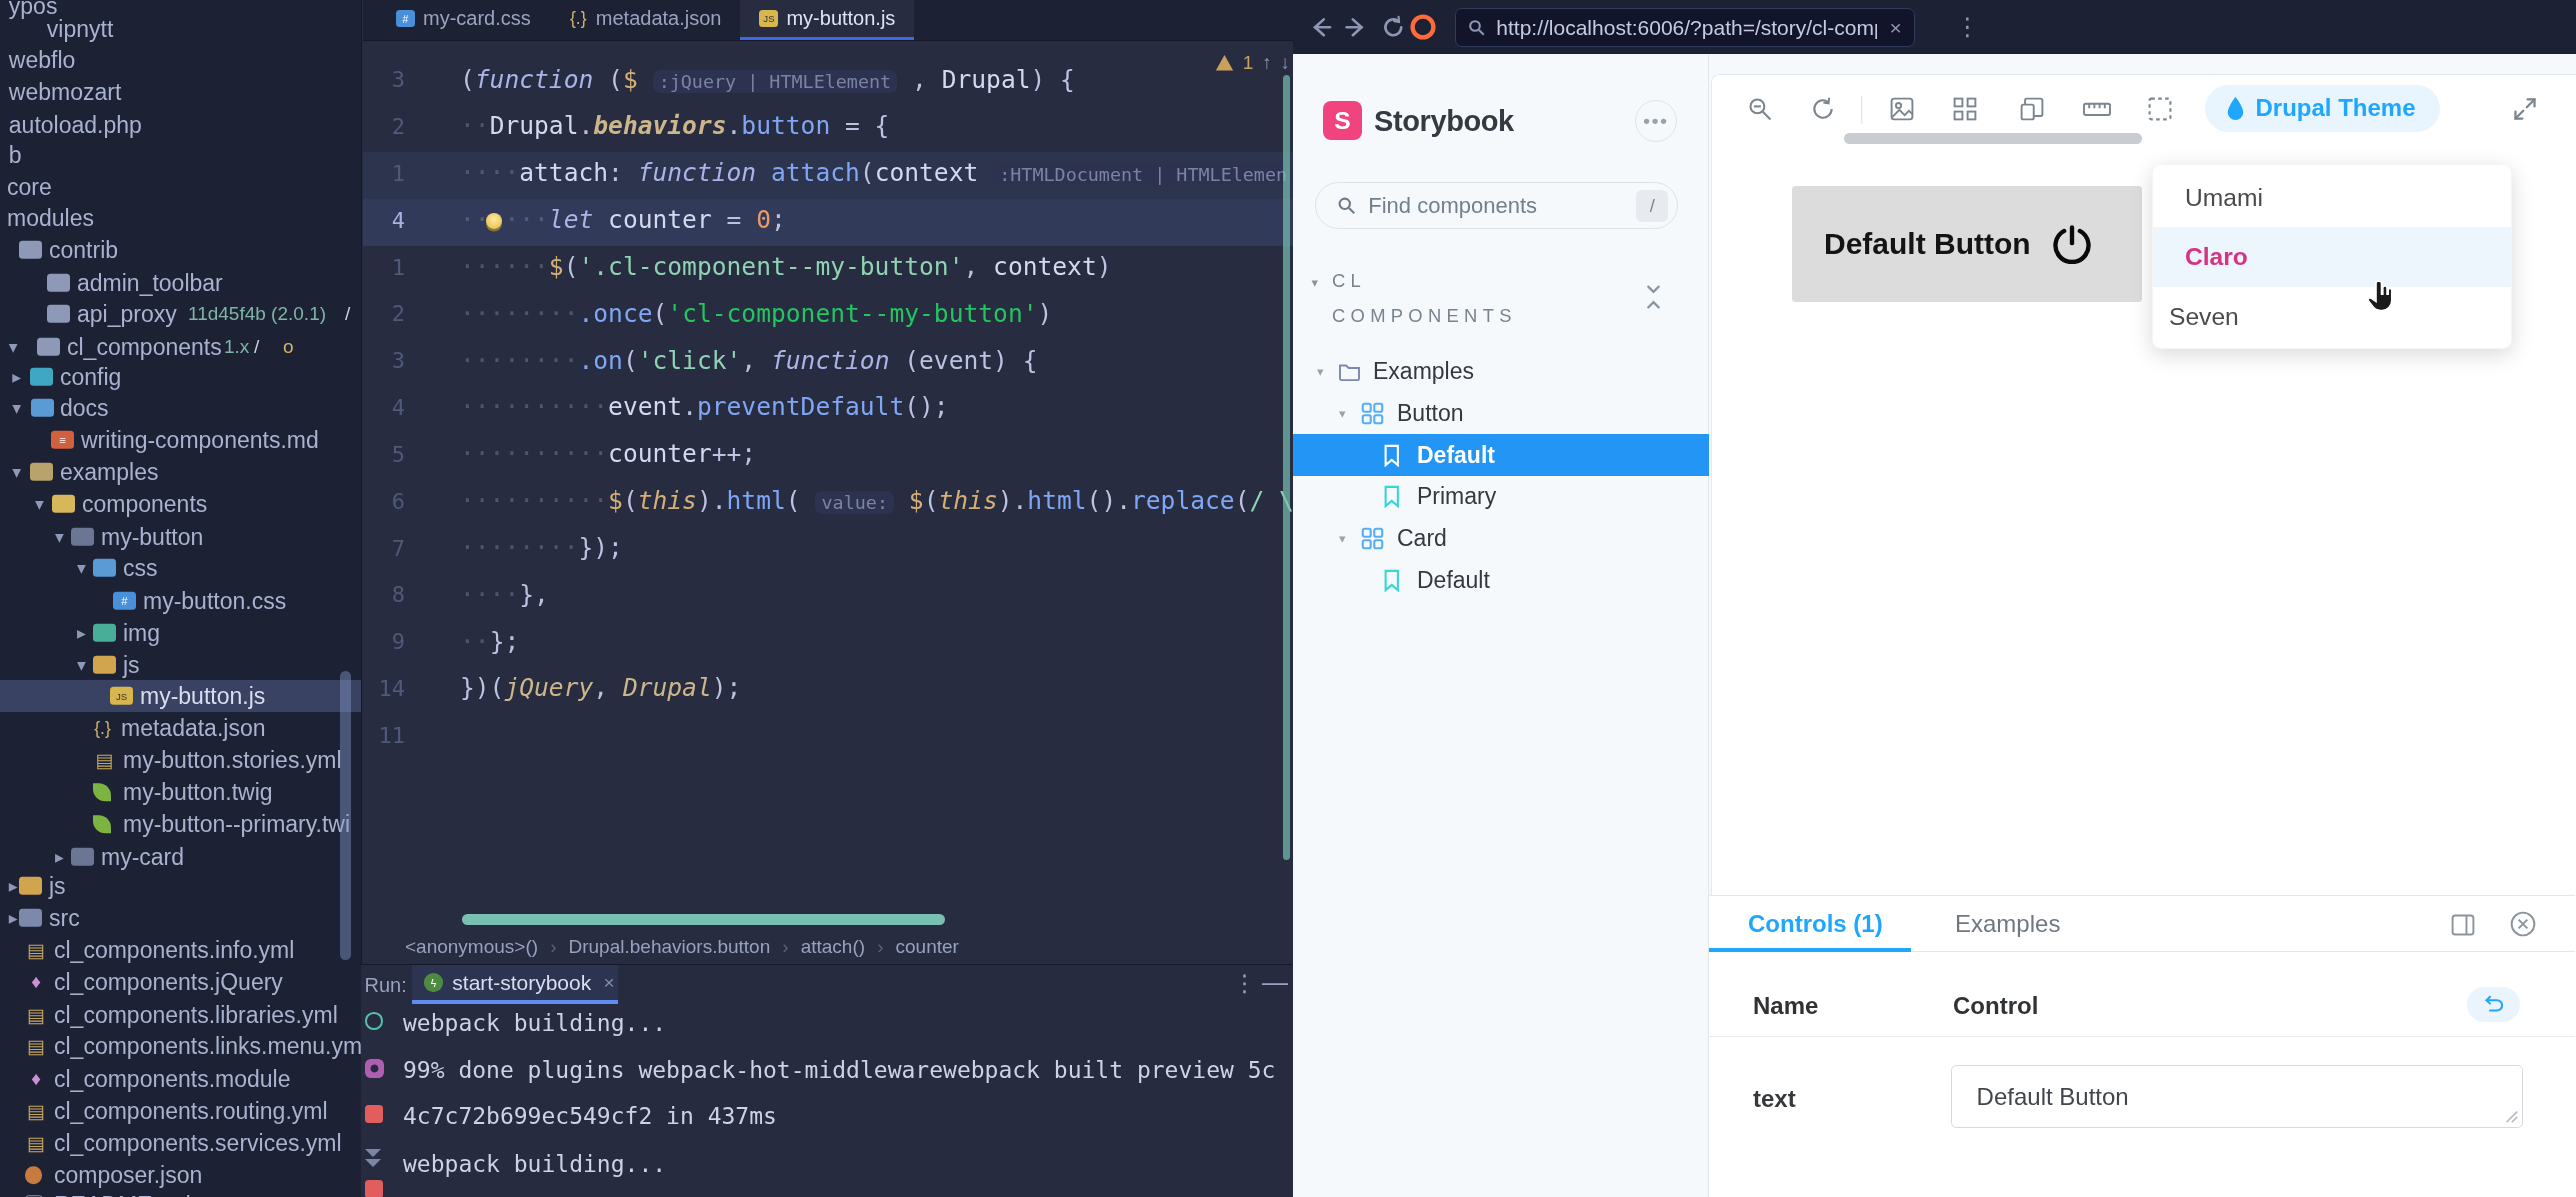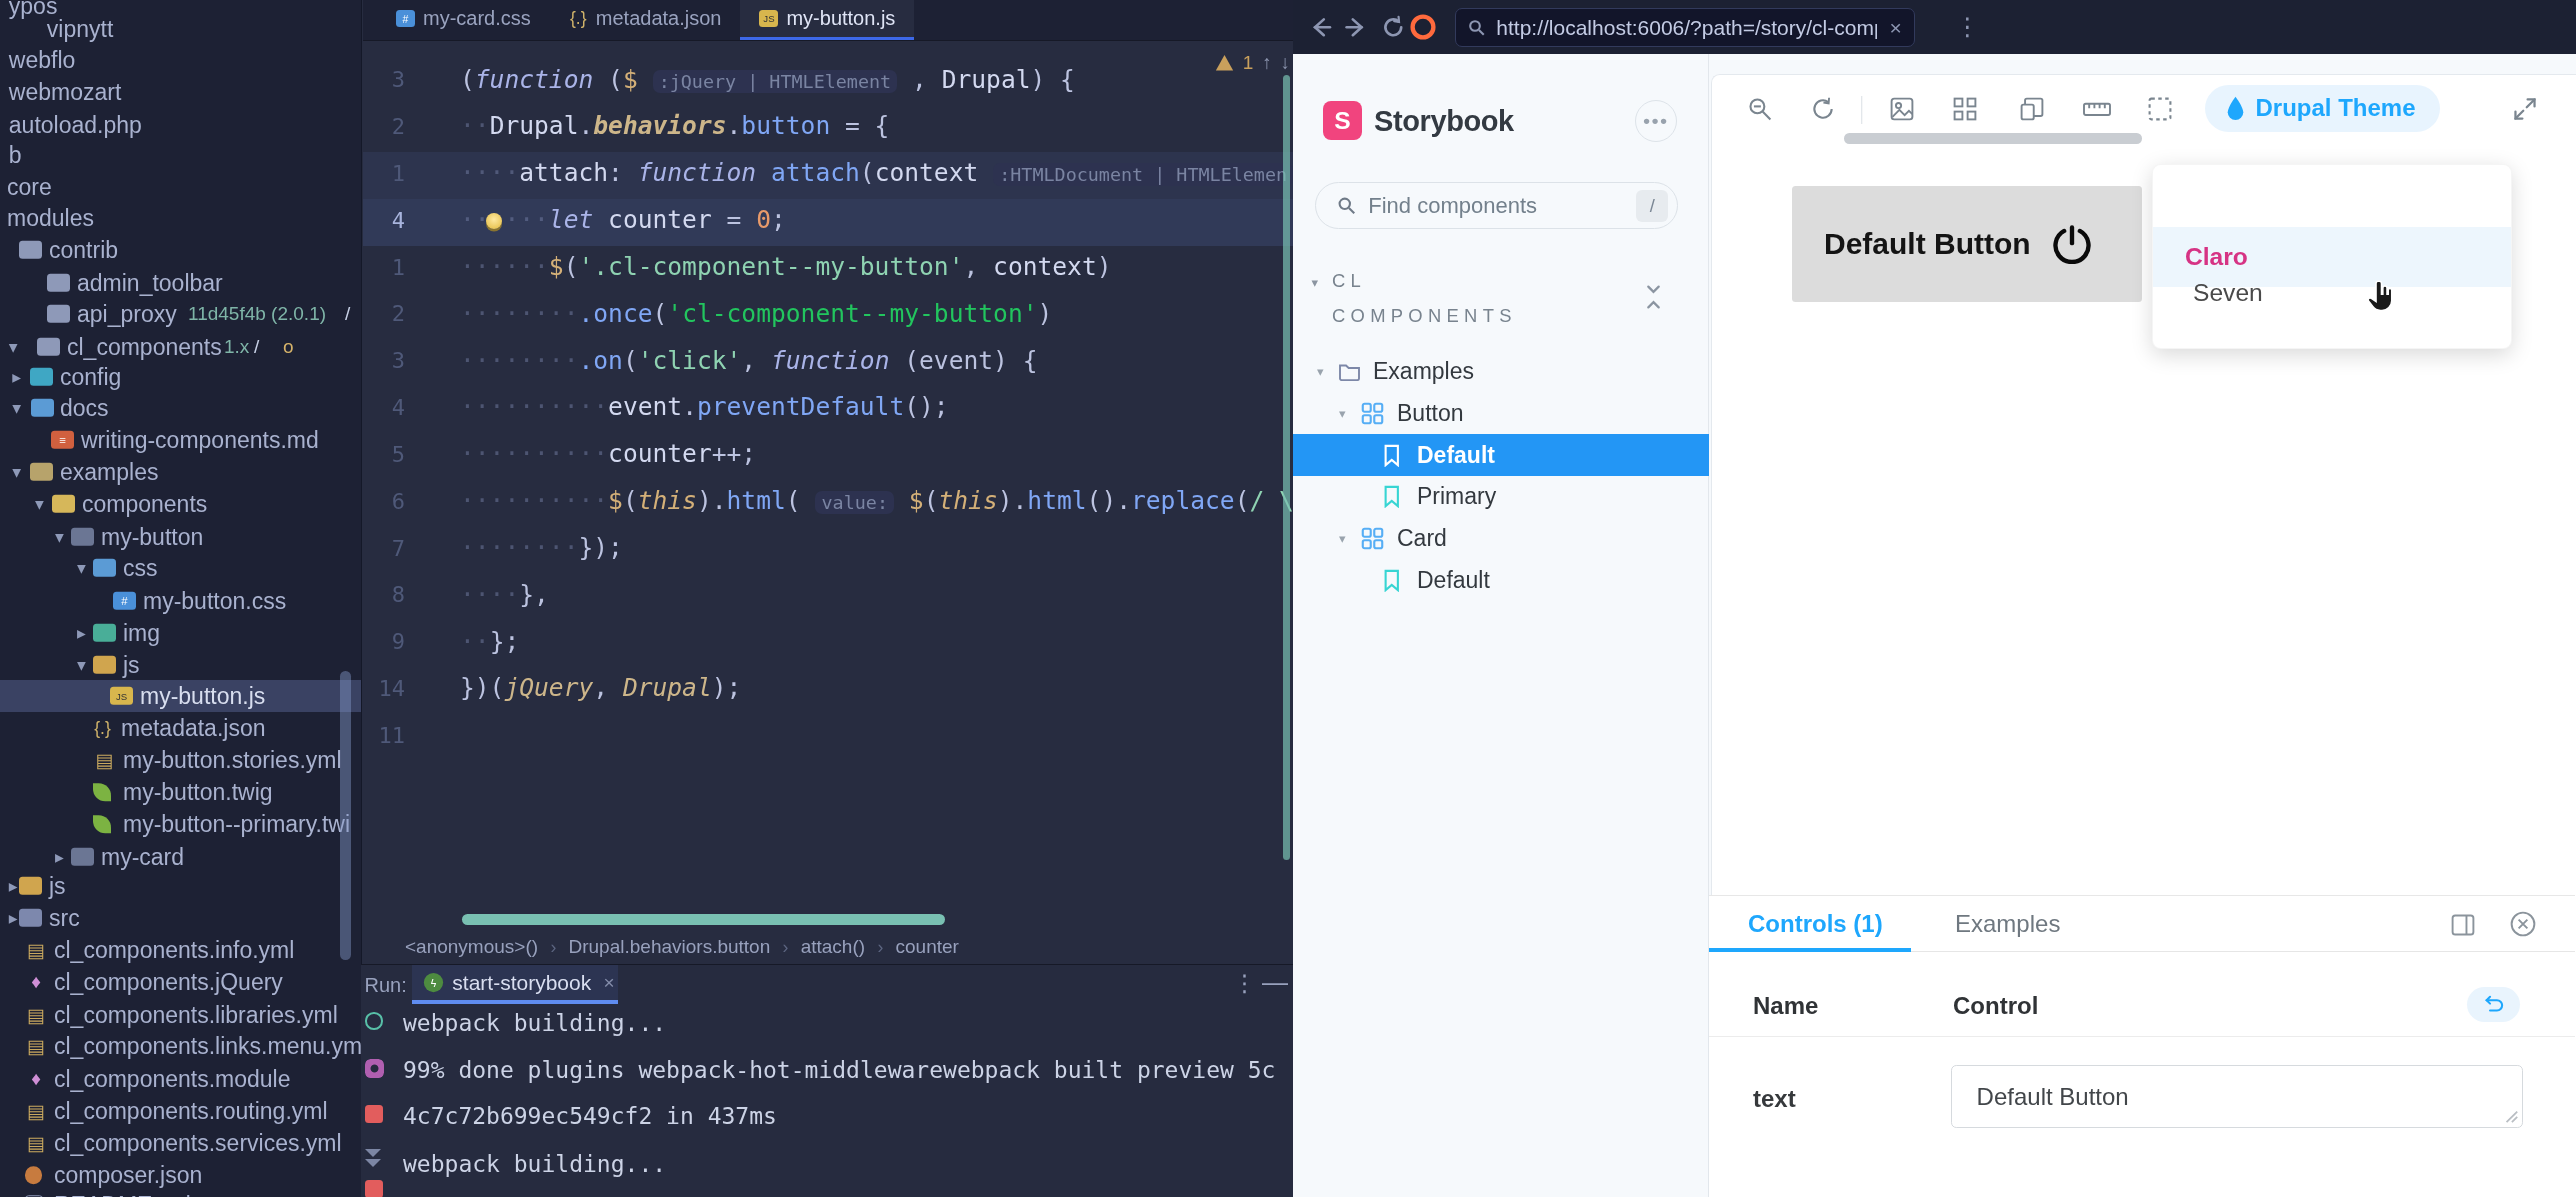--- a/index.html
+++ b/index.html
@@ -487,24 +487,27 @@
             <div style="font-size: 30px; font-weight: bold; color: rgb(20, 20, 20);">Default Button</div>
             <div>
               <svg width="40" height="40" viewBox="0 0 46 46" fill="none" stroke="#0a0a0a" stroke-width="5" stroke-linecap="round">
                 <path d="M14 8 a19 19 0 1 0 18 0"></path>
                 <path d="M23 4 V22"></path>
               </svg>
             </div>
           </div>
         </div>
         <div style="position: absolute; left: 859px; top: 110px; width: 360px; height: 185px; background: rgb(255, 255, 255); border-radius: 8.8px; box-shadow: rgba(0, 0, 0, 0.15) 0px 5.3px 21px; border: 0.9px solid rgba(0, 0, 0, 0.04); box-sizing: border-box; overflow: hidden;">
+          <div style="position: absolute; left: 0px; top: 2.6px; width: 100%; height: 60px; display: flex; align-items: center; padding-left: 32px; box-sizing: border-box;">
+            <div style="font-size: 24.6px; color: rgb(74, 74, 74); font-weight: normal;">Umami</div>
+          </div>
           <div style="position: absolute; left: 0px; top: 62px; width: 100%; height: 60px; display: flex; align-items: center; padding-left: 32px; box-sizing: border-box; background: rgb(237, 246, 253);">
             <div style="font-size: 24.6px; color: rgb(214, 51, 132); font-weight: 600;">Claro</div>
           </div>
-          <div style="position: absolute; left: 0px; top: 114px; width: 100%; height: 60px; display: flex; padding-left: 40px; box-sizing: border-box;">
+          <div style="position: absolute; left: 0px; top: 122px; width: 100%; height: 60px; display: flex; align-items: center; padding-left: 16px; box-sizing: border-box;">
             <div style="font-size: 24.6px; color: rgb(74, 74, 74); font-weight: normal;">Seven</div>
           </div>
         </div>
         <div style="position: absolute; left: 1070px; top: 224px;">
           <svg width="39" height="39" viewBox="0 0 24 24">
             <path d="M10 2c.8 0 1.4.6 1.4 1.4V10h.8V6.2c0-.7.6-1.3 1.3-1.3s1.3.6 1.3 1.3V10h.7V7.5c0-.6.5-1.1 1.1-1.1s1.1.5 1.1 1.1V14c0 3.3-2.7 6-6 6h-1c-1.9 0-3.6-.9-4.7-2.4l-2.6-3.5c-.4-.5-.3-1.2.2-1.6.5-.4 1.2-.3 1.6.1L8 14.5V3.4C8 2.6 8.6 2 9.4 2z" fill="#1a1a1a" stroke="#fff" stroke-width="1"></path>
           </svg>
         </div>
         <div style="position: absolute; left: 416px; top: 841px; width: 866px; height: 302px; background: rgb(255, 255, 255); border-top: 0.9px solid rgb(231, 231, 231);">
           <div style="position: absolute; left: 0px; top: 55px; width: 100%; height: 0.9px; background: rgb(230, 230, 230);"></div>

